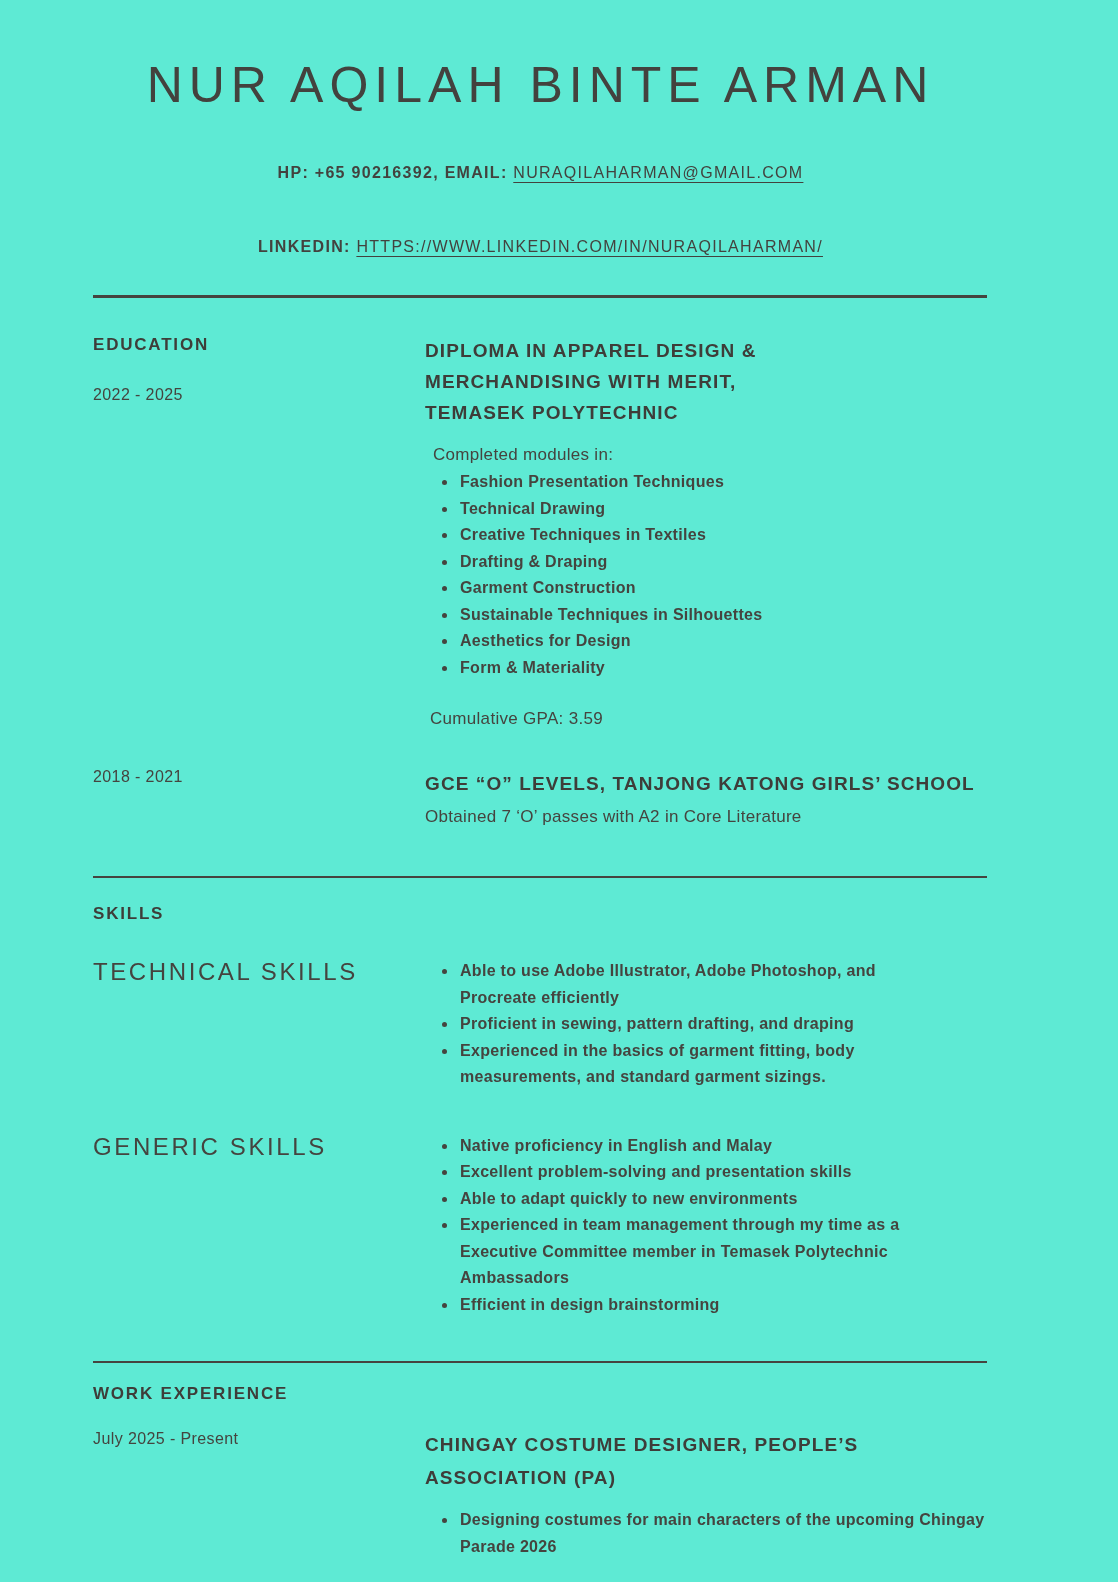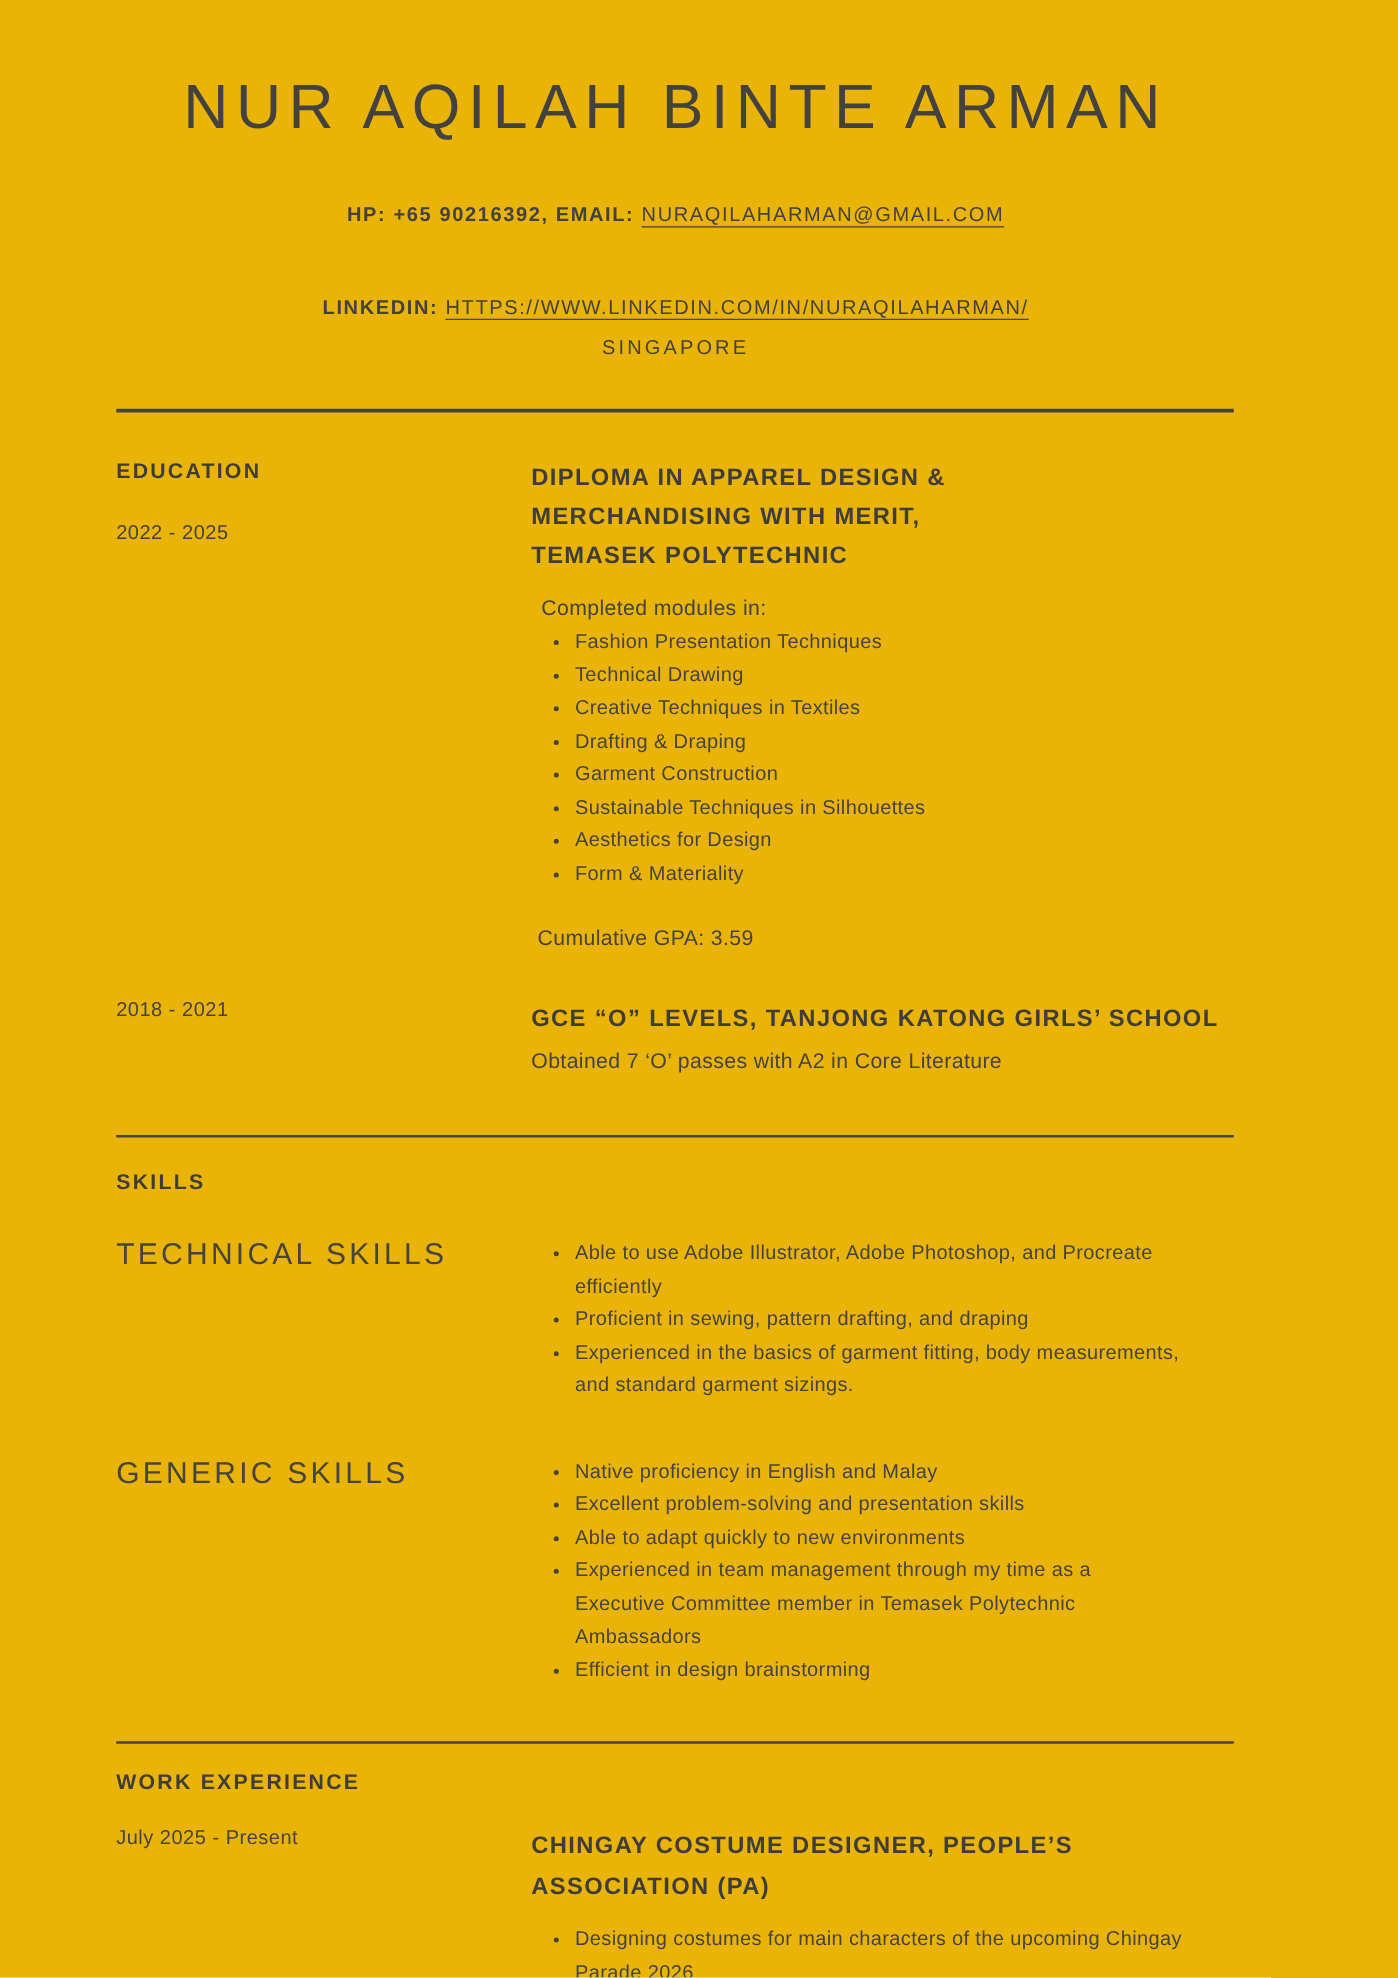--- a/index.html
+++ b/index.html
@@ -2,21 +2,21 @@
 <html><head>
 <meta charset="utf-8">
 <style>
   * { margin: 0; padding: 0; box-sizing: border-box; }
   html, body { background: #e9e7e1; }
   .page {
     position: relative;
     width: 1118px;
     height: 1582px;
     margin: 0 auto;
-    background: #eab308;
+    background: #5eead4;
     color: #3E3D39;
     font-family: "Liberation Sans", sans-serif;
     overflow: hidden;
   }
   .content { padding: 0 130px 0 93px; }
 
   
   .header { text-align: center; padding-top: 56px; }
   .name {
     font-size: 50px;
@@ -87,21 +87,21 @@
     color: #45443F;
   }
   ul.bullets {
     list-style: disc;
     padding-left: 33px;
     font-size: 16px;
     letter-spacing: 0.3px;
     line-height: 26.5px;
     color: #45443F;
   }
-  ul.bullets li { padding-left: 2px; }
+  ul.bullets li { padding-left: 2px; font-weight: bold; }
   .skills-label {
     font-size: 24px;
     font-weight: 400;
     letter-spacing: 2.6px;
     color: #45443F;
   }
 
   
   .education-section { padding-top: 37px; }
   .edu-intro { margin-top: 14px; padding-left: 8px; margin-bottom: 1px; }
@@ -135,21 +135,20 @@
       <span class="contact-label">HP: +65 90216392, EMAIL:</span>
       <a class="contact-link">NURAQILAHARMAN@GMAIL.COM</a>
     </div>
 
     <div class="contact-line">
       <span class="contact-label">LINKEDIN:</span>
       <a class="contact-link">HTTPS://WWW.LINKEDIN.COM/IN/NURAQILAHARMAN/</a>
     </div>
 
 
-    <div class="location">SINGAPORE</div>
   </header>
 
   <hr class="rule rule-1">
 
   <section class="education-section content">
     <div class="row">
       <div class="col-left">
         <h2 class="section-heading">EDUCATION</h2>
         <div class="dates edu-dates">2022 - 2025</div>
       </div>

